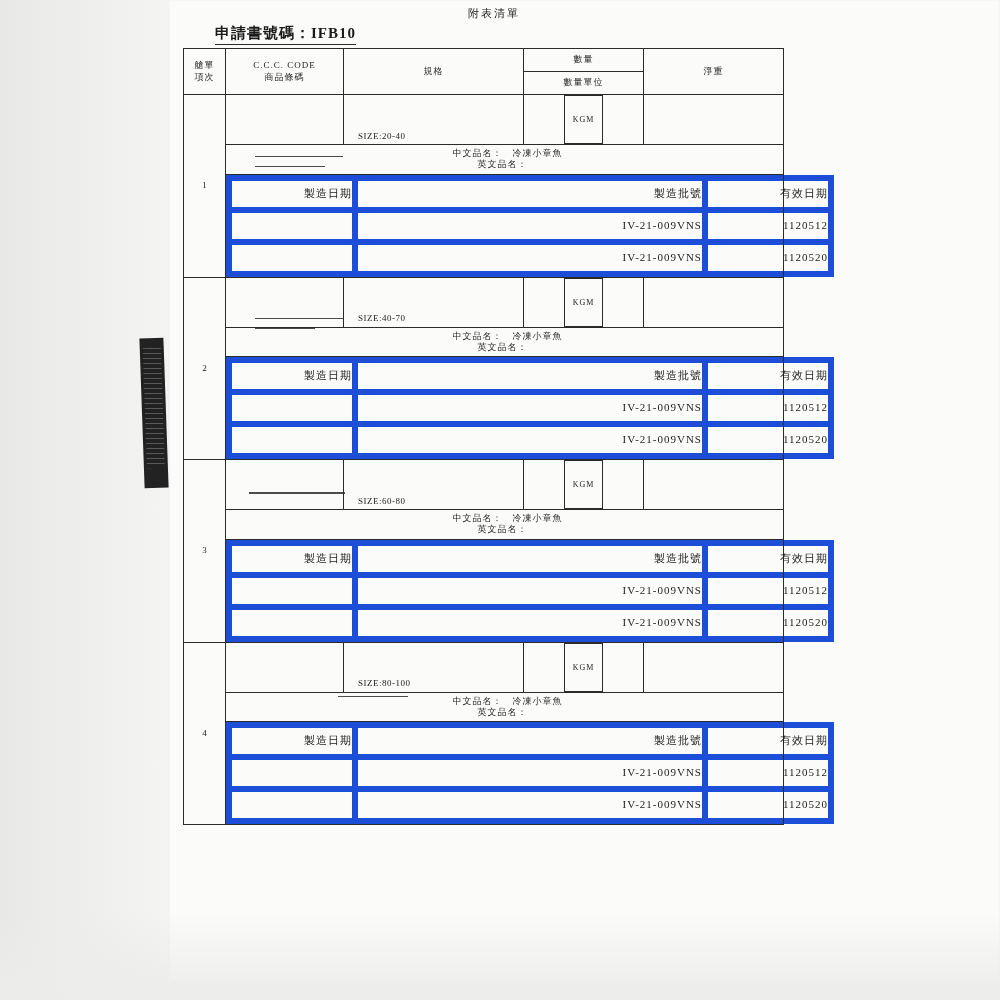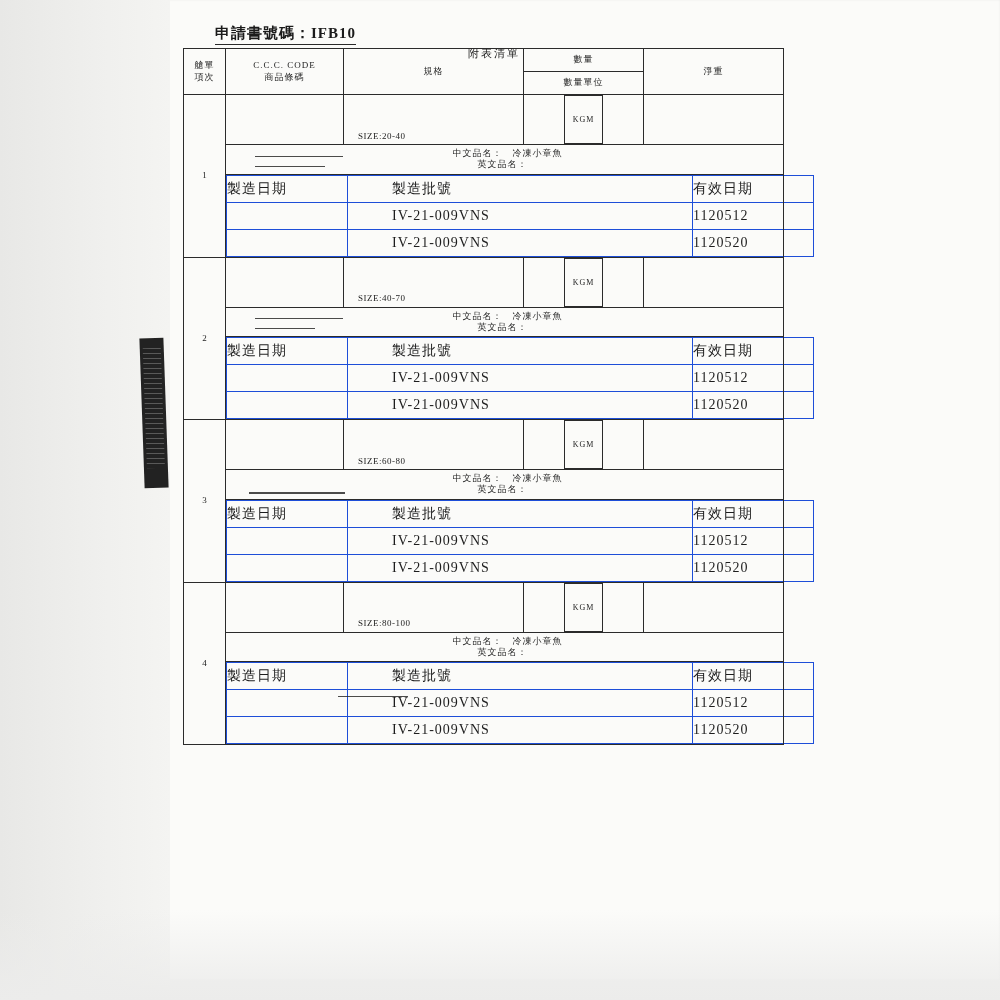--- a/index.html
+++ b/index.html
@@ -73,21 +73,20 @@
     width: 600px;
     color: #1b1b1b;
   }
   #doc-title {
     position: absolute;
     left: 285px;
     top: 0px;
     font-size: 11px;
     letter-spacing: 2px;
     white-space: nowrap;
-    margin-top: 40px;
   }
   #app-no {
     position: absolute;
     left: 32px;
     top: 18px;
     font-size: 15px;
     font-weight: bold;
     letter-spacing: 1px;
     white-space: nowrap;
     border-bottom: 1px solid #2a2a2a;
@@ -161,24 +160,24 @@
   }
   .names-cell .lbl { letter-spacing: 1px; }
   .names-cell .val { margin-left: 10px; letter-spacing: 1px; }
 
   table.sub {
     width: 100%;
     border-collapse: collapse;
     table-layout: fixed;
   }
   table.sub td {
-    border: 1px solid #1d4ed8;
-    font-size: 14px;
+    border: 6px solid #1d4ed8;
+    font-size: 11px;
     height: 26px;
-    text-align: left;
+    text-align: right;
     letter-spacing: 1px;
     color: #1d1d1d;
   }
   table.sub td.c1 { width: 120px; }
   table.sub td.c2 { width: 300px; padding-left: 44px; }
   table.sub td.c3 { width: 120px; }
   .sub-wrap { padding: 0 !important; border: 0 !important; }
   .sub-head td { font-weight: normal; letter-spacing: 2px; }
   .mono { font-family: "Liberation Mono", monospace; font-size: 8.5px; letter-spacing: 0.5px; margin-left: 16px; }
 

